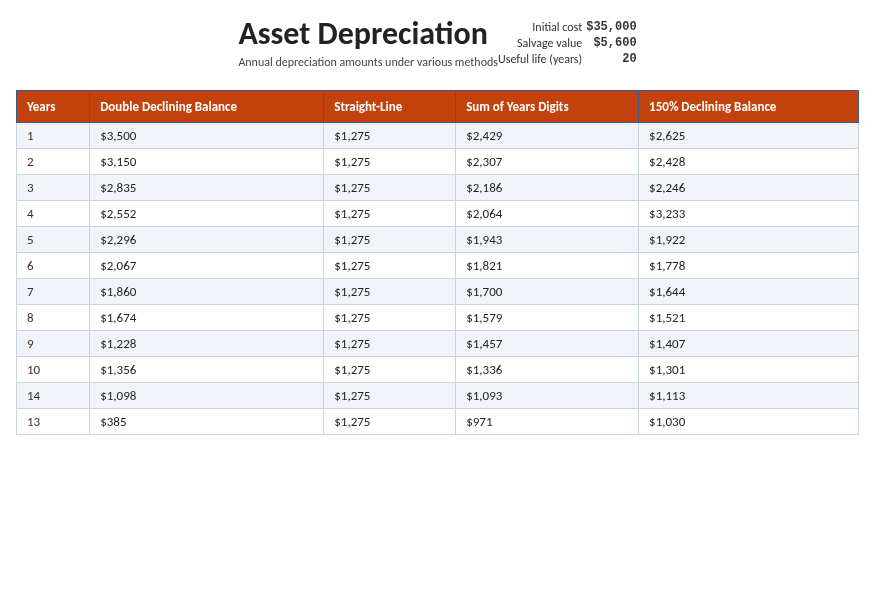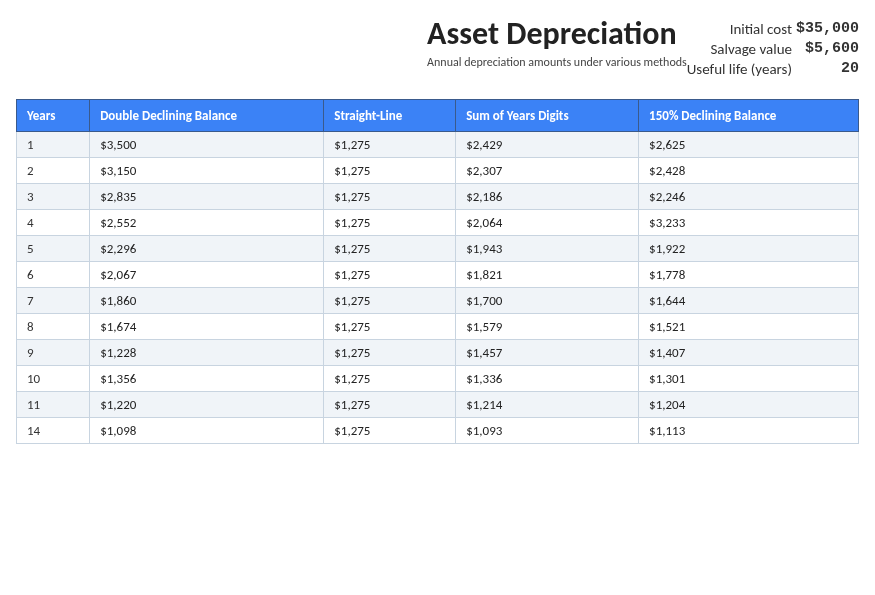--- a/index.html
+++ b/index.html
@@ -5,60 +5,60 @@
     * { margin: 0; padding: 0; box-sizing: border-box; }
     body {
       font-family: Calibri, Arial, sans-serif;
       background: #fff;
       padding: 16px;
       width: 875px;
       min-height: 595px;
     }
     .header-section {
       display: flex;
-      justify-content: flex-end;
+      justify-content: center;
       align-items: flex-start;
       margin-bottom: 21px;
     }
     .title-block h1 {
       font-size: 32px;
       font-weight: bold;
       color: #222;
       line-height: 1.1;
     }
     .title-block p {
       font-size: 12px;
       color: #444;
       margin-top: 4px;
     }
     .info-block {
       display: grid;
       grid-template-columns: auto auto;
       gap: 2px 4px;
-      font-size: 15px;
+      font-size: 12px;
       color: #333;
       text-align: right;
       margin-top: 4px;
     }
     .info-block .label {
       text-align: right;
     }
     .info-block .value {
       text-align: right;
       font-weight: 600;
       font-family: Liberation Mono, monospace;
     }
     table {
       width: 100%;
       border-collapse: collapse;
       margin-top: 8px;
       font-size: 13px;
     }
     thead tr {
-      background-color: #3b82f6;
+      background-color: #c2410c;
       color: #fff;
     }
     thead th {
       padding: 8px 10px;
       text-align: left;
       font-weight: bold;
       border: 1px solid #3a5a8c;
       vertical-align: top;
     }
     tbody tr:nth-child(odd) {
@@ -169,27 +169,27 @@
         <td>$1,407</td>
       </tr>
       <tr>
         <td>10</td>
         <td>$1,356</td>
         <td>$1,275</td>
         <td>$1,336</td>
         <td>$1,301</td>
       </tr>
       <tr>
-        <td>11</td>
-        <td>$1,220</td>
-        <td>$1,275</td>
-        <td>$1,214</td>
-        <td>$1,204</td>
-      </tr>
-      <tr>
         <td>14</td>
         <td>$1,098</td>
         <td>$1,275</td>
         <td>$1,093</td>
         <td>$1,113</td>
       </tr>
+      <tr>
+        <td>13</td>
+        <td>$385</td>
+        <td>$1,275</td>
+        <td>$971</td>
+        <td>$1,030</td>
+      </tr>
     </tbody>
 </table>
 
 </body></html>

